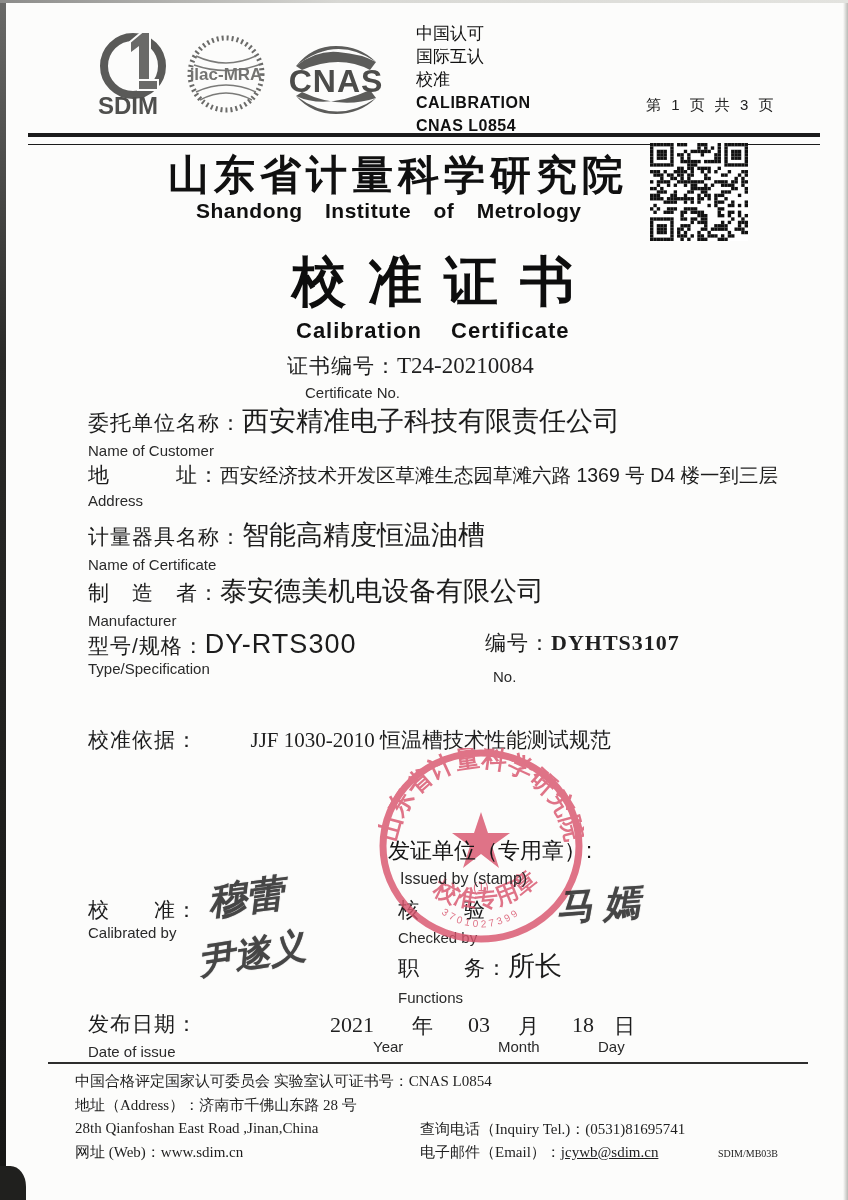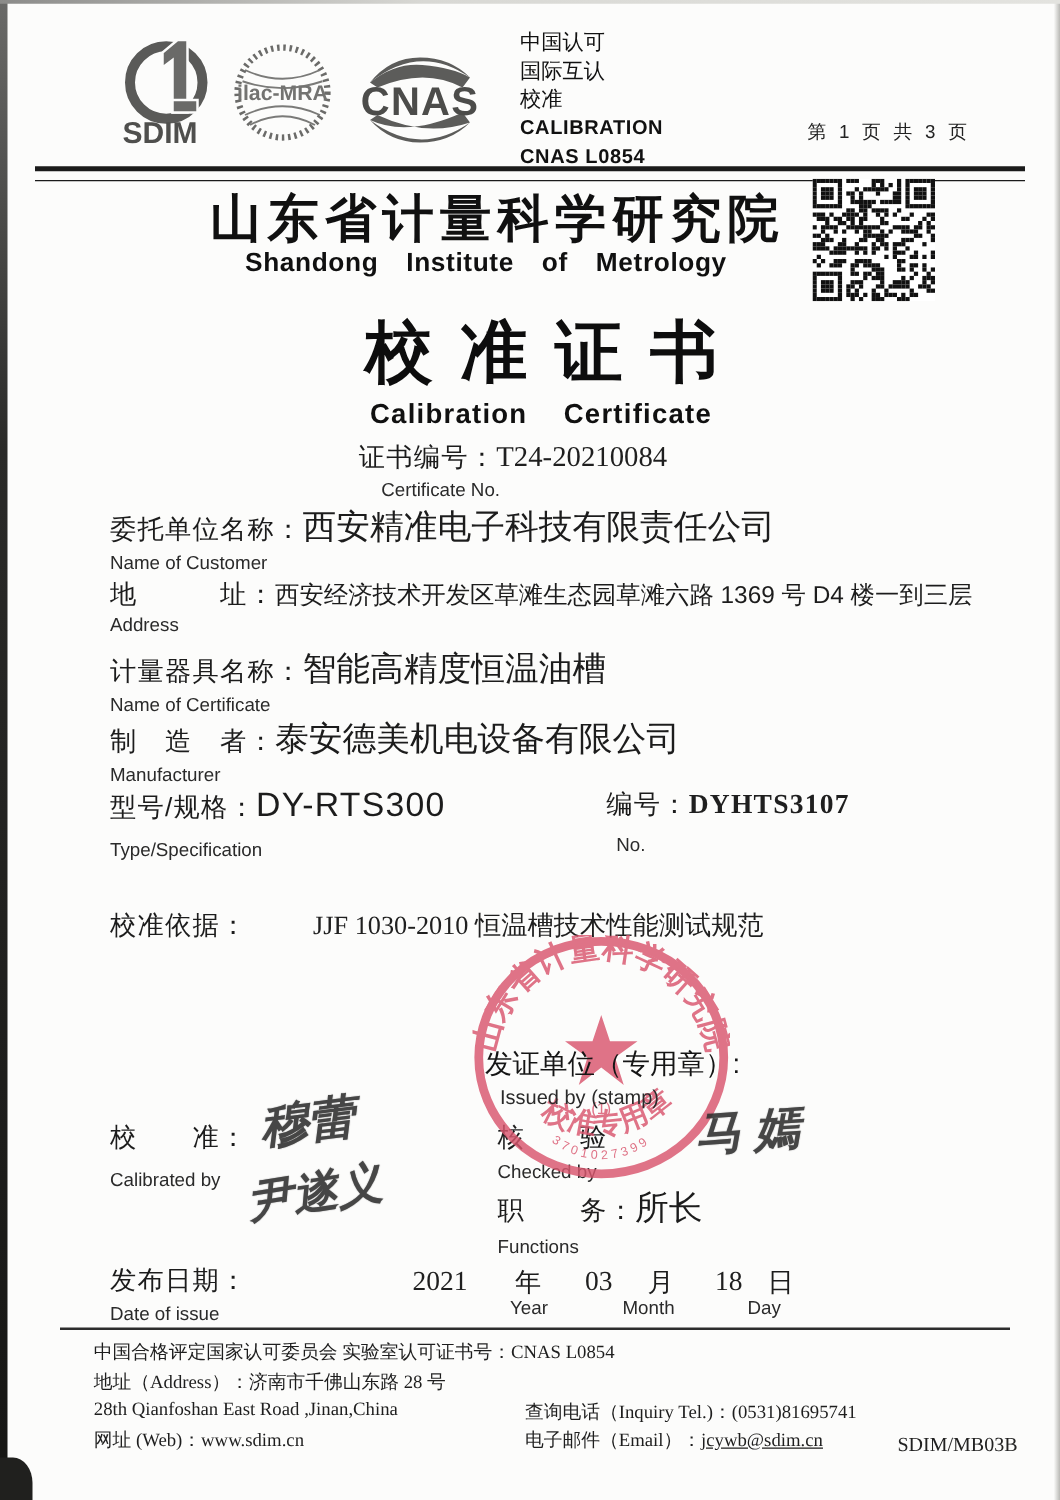--- a/index.html
+++ b/index.html
@@ -29,21 +29,21 @@
 
   .inst-cn{font-size:41px;letter-spacing:5px;font-weight:600;color:#101010;white-space:nowrap;}
   .inst-en{font-size:21px;font-weight:bold;word-spacing:16px;letter-spacing:.5px;color:#101010;}
 
   .title-cn{font-size:54px;font-weight:bold;letter-spacing:22px;color:#0d0d0d;font-family:"Liberation Serif","DejaVu Serif",serif;white-space:nowrap;}
   .title-en{font-size:22px;font-weight:bold;word-spacing:22px;letter-spacing:1px;color:#101010;}
 
   .footer-rule{position:absolute;left:48px;top:1062px;width:760px;height:0;border-top:2px solid #2d2d2d;}
   .footer{font-size:15px;color:#1e1e1e;font-family:"Liberation Serif","DejaVu Serif",serif;}
   .footer .u{text-decoration:underline;}
-  .form-code{font-size:16px;color:#222;font-family:"Liberation Serif","DejaVu Serif",serif;}
+  .form-code{font-size:10px;color:#222;font-family:"Liberation Serif","DejaVu Serif",serif;}
 
   .sig{font-family:"Liberation Serif","DejaVu Serif",serif;font-style:italic;font-weight:bold;color:#2e2e2e;opacity:.88;text-shadow:0 0 1px rgba(40,40,40,.6);white-space:nowrap;}
 
   .logo-svg text{font-family:"Liberation Sans","DejaVu Sans",sans-serif;}
   .stamp-svg{opacity:.82;}
 </style>
 </head>
 <body>
 
 <div class="page">
@@ -515,21 +515,21 @@
     <div class="en-sub" style="margin-top:3px;">Name of Certificate</div>
   </div>
 
   <div class="abs" style="left:88px;top:573px;">
     <span class="cjk-label">制　造　者：</span><span class="cjk-value">泰安德美机电设备有限公司</span>
     <div class="en-sub" style="margin-top:3px;">Manufacturer</div>
   </div>
 
   <div class="abs" style="left:88px;top:629px;">
     <span class="cjk-label">型号/规格：</span><span class="cjk-value" style="letter-spacing:1px;">DY-RTS300</span>
-    <div class="en-sub" style="margin-top:12px;">Type/Specification</div>
+    <div class="en-sub" style="">Type/Specification</div>
   </div>
   <div class="abs" style="left:485px;top:629px;">
     <span class="cjk-label">编号：</span><span class="serif" style="font-size:22px;font-weight:bold;letter-spacing:1px;">DYHTS3107</span>
     <div class="en-sub" style="margin-top:11px;margin-left:8px;">No.</div>
   </div>
 
   <div class="abs" style="left:88px;top:726px;">
     <span class="cjk-label">校准依据：</span>
     <span class="serif" style="font-size:21px;margin-left:48px;">JJF 1030-2010 恒温槽技术性能测试规范</span>
   </div>
@@ -554,21 +554,21 @@
     </text>
   </svg>
 
   <div class="abs" style="left:388px;top:836px;z-index:6;">
     <span style="font-size:22px;color:#151515;">发证单位（专用章）:</span>
     <div class="en-sub" style="margin-top:4px;margin-left:12px;font-size:16px;">Issued by (stamp)</div>
   </div>
 
   <div class="abs" style="left:88px;top:896px;z-index:4;">
     <span class="cjk-label">校　　准：</span>
-    <div class="en-sub" style="margin-top:12px;">Calibrated by</div>
+    <div class="en-sub" style="margin-top:0;">Calibrated by</div>
   </div>
   <div class="abs sig" style="left:208px;top:872px;font-size:38px;transform:rotate(-7deg);z-index:6;">穆蕾</div>
 
   <div class="abs" style="left:398px;top:896px;z-index:4;">
     <span class="cjk-label">核　　验</span>
     <div class="en-sub" style="margin-top:5px;">Checked by</div>
   </div>
   <div class="abs sig" style="left:556px;top:880px;font-size:37px;transform:rotate(-4deg);z-index:6;letter-spacing:10px;">马嫣</div>
 
   <div class="abs sig" style="left:198px;top:930px;font-size:36px;transform:rotate(-9deg);z-index:6;">尹遂义</div>
@@ -581,21 +581,21 @@
   <div class="abs" style="left:88px;top:1010px;">
     <span class="cjk-label">发布日期：</span>
     <div class="en-sub" style="margin-top:5px;">Date of issue</div>
   </div>
   <div class="abs serif" style="left:330px;top:1012px;font-size:22px;">2021</div>
   <div class="abs cjk-label" style="left:412px;top:1012px;">年</div>
   <div class="abs serif" style="left:468px;top:1012px;font-size:22px;">03</div>
   <div class="abs cjk-label" style="left:518px;top:1012px;">月</div>
   <div class="abs serif" style="left:572px;top:1012px;font-size:22px;">18</div>
   <div class="abs cjk-label" style="left:614px;top:1012px;">日</div>
-  <div class="abs en-sub" style="left:408px;top:1038px;">Year</div>
+  <div class="abs en-sub" style="left:373px;top:1038px;">Year</div>
   <div class="abs en-sub" style="left:498px;top:1038px;">Month</div>
   <div class="abs en-sub" style="left:598px;top:1038px;">Day</div>
 
   <div class="footer-rule"></div>
 
   <div class="abs footer" style="left:75px;top:1072px;">中国合格评定国家认可委员会 实验室认可证书号：CNAS L0854</div>
   <div class="abs footer" style="left:75px;top:1096px;">地址（Address）：济南市千佛山东路 28 号</div>
   <div class="abs footer" style="left:75px;top:1120px;">28th Qianfoshan East Road ,Jinan,China</div>
   <div class="abs footer" style="left:420px;top:1120px;">查询电话（Inquiry Tel.)：(0531)81695741</div>
   <div class="abs footer" style="left:75px;top:1143px;">网址 (Web)：www.sdim.cn</div>

